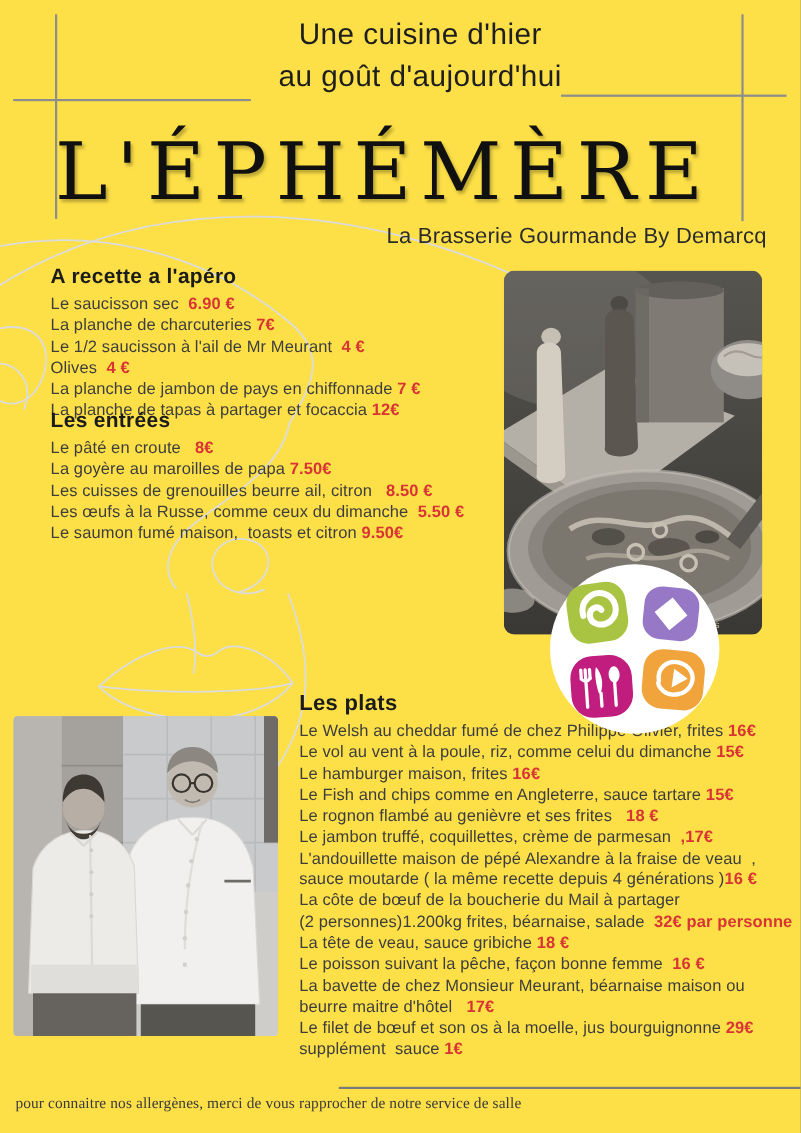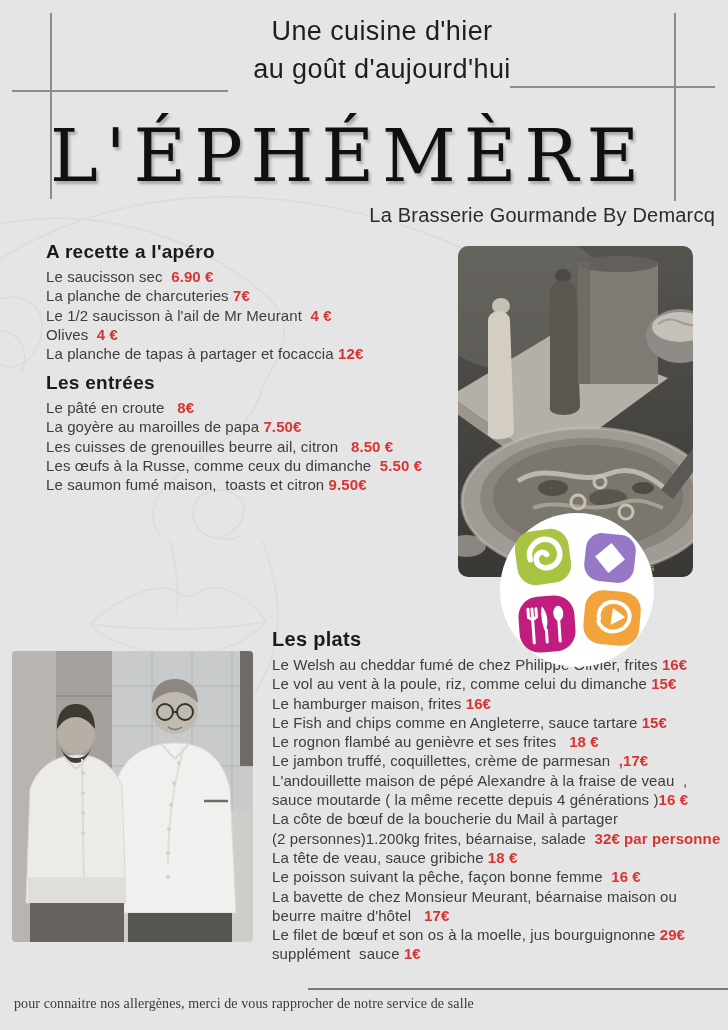--- a/index.html
+++ b/index.html
@@ -1,21 +1,21 @@
 <!DOCTYPE html>
 <html style="--price-red: #D93434; --body-text: #3D3D3D; --heading-text: #1B1B1B;"><head>
 <meta charset="utf-8">
 <style>
   html,body{margin:0;padding:0;}
   body{background:#777;}
   .page{
     position:relative;
     width:728px;height:1030px;
     margin:0 auto;
-    background:#e5e5e5;
+    background:#fde047;
     overflow:hidden;
     font-family:"Liberation Sans",sans-serif;
     color:var(--body-text,#3d3d3d);
   }
   
   .hline,.vline{position:absolute;background:#8d8d8d;}
   .hline{height:1.5px;}
   .vline{width:1.5px;}
   .hline-left{left:12px;top:90px;width:216px;}
   .hline-right{left:510px;top:86px;width:205px;}
@@ -29,21 +29,21 @@
     font-weight:500;color:#1e1e1e;letter-spacing:.4px;
   }
   .title{
     position:absolute;left:50px;top:116px;margin:0;
     font-family:"DejaVu Serif",serif;font-weight:400;
     font-size:72px;line-height:80px;letter-spacing:8px;
     color:#101010;text-shadow:2px 3px 3px rgba(0,0,0,.28);
     white-space:nowrap;
   }
   .subtitle{
-    position:absolute;right:13px;top:204px;
+    position:absolute;right:31px;top:204px;
     font-size:20px;font-weight:500;color:#2b2b2b;letter-spacing:.2px;
   }
 
   .menu-section{position:absolute;}
   #sec-apero{left:46px;top:241px;width:430px;}
   #sec-entrees{left:46px;top:372px;width:440px;}
   #sec-plats{left:272px;top:628px;width:456px;}
   .sec-heading{
     margin:0 0 4px 0;font-size:19px;line-height:22px;
     font-weight:700;color:var(--heading-text,#1b1b1b);letter-spacing:.3px;
@@ -104,20 +104,21 @@
   <h1 class="title">L'ÉPHÉMÈRE</h1>
   <div class="subtitle">La Brasserie Gourmande By Demarcq</div>
 
   <div class="menu-section" id="sec-apero">
     <h2 class="sec-heading">A recette a l'apéro</h2>
     <div class="sec-items">
         <div class="menu-line"><span>Le saucisson sec  </span><span class="price">6.90 €</span></div>
         <div class="menu-line"><span>La planche de charcuteries </span><span class="price">7€</span></div>
         <div class="menu-line"><span>Le 1/2 saucisson à l'ail de Mr Meurant  </span><span class="price">4 €</span></div>
         <div class="menu-line"><span>Olives  </span><span class="price">4 €</span></div>
+        <div class="menu-line"><span>La planche de jambon de pays en chiffonnade </span><span class="price">7 €</span></div>
         <div class="menu-line"><span>La planche de tapas à partager et focaccia </span><span class="price">12€</span></div>
       </div>
   </div>
   <div class="menu-section" id="sec-entrees">
     <h2 class="sec-heading">Les entrées</h2>
     <div class="sec-items">
         <div class="menu-line"><span>Le pâté en croute   </span><span class="price">8€</span></div>
         <div class="menu-line"><span>La goyère au maroilles de papa </span><span class="price">7.50€</span></div>
         <div class="menu-line"><span>Les cuisses de grenouilles beurre ail, citron   </span><span class="price">8.50 €</span></div>
         <div class="menu-line"><span>Les œufs à la Russe, comme ceux du dimanche  </span><span class="price">5.50 €</span></div>

